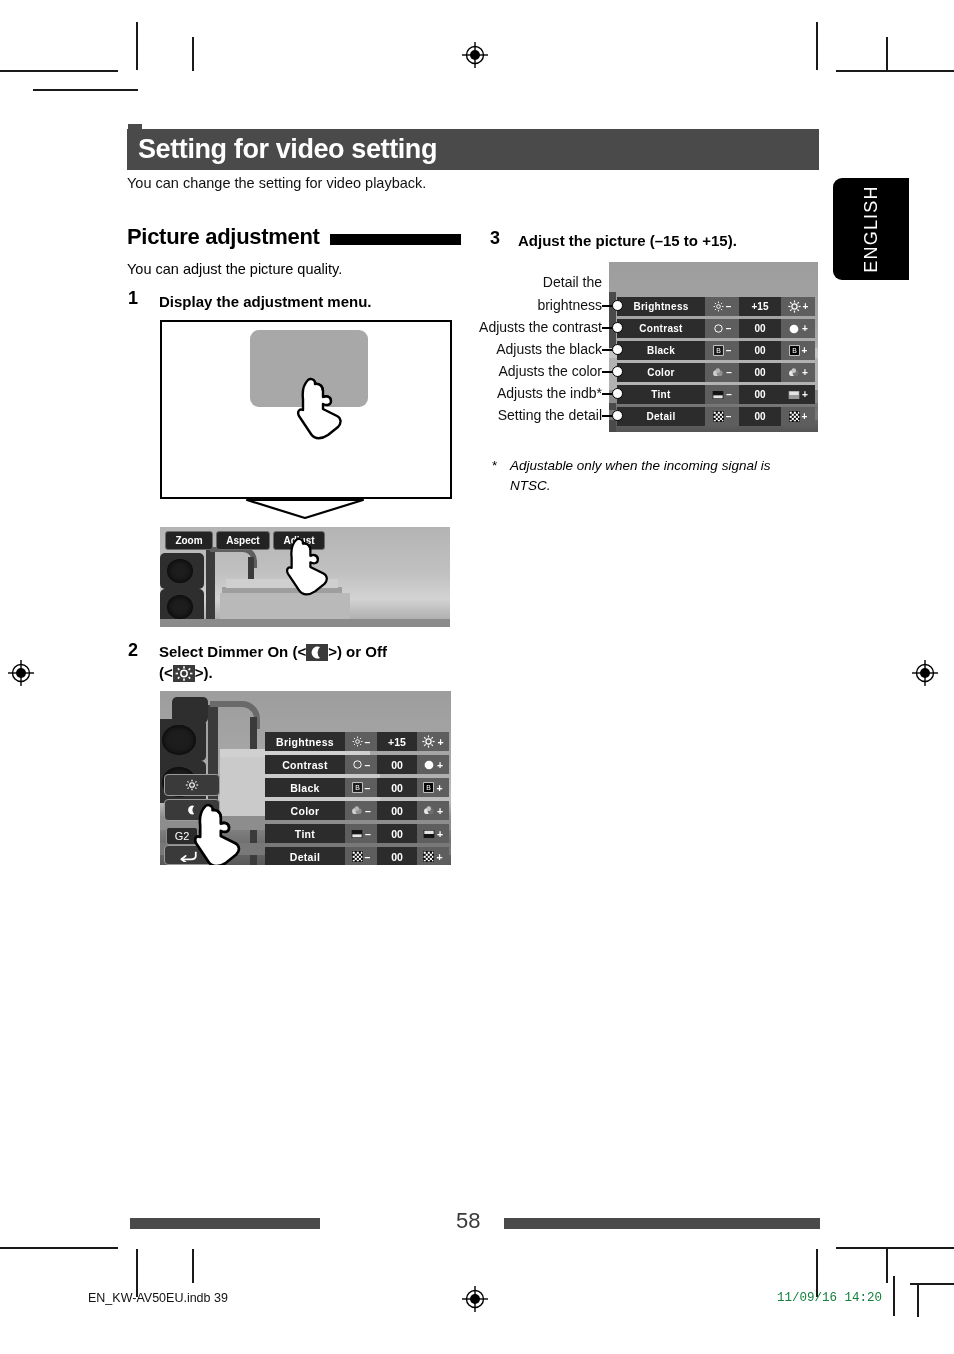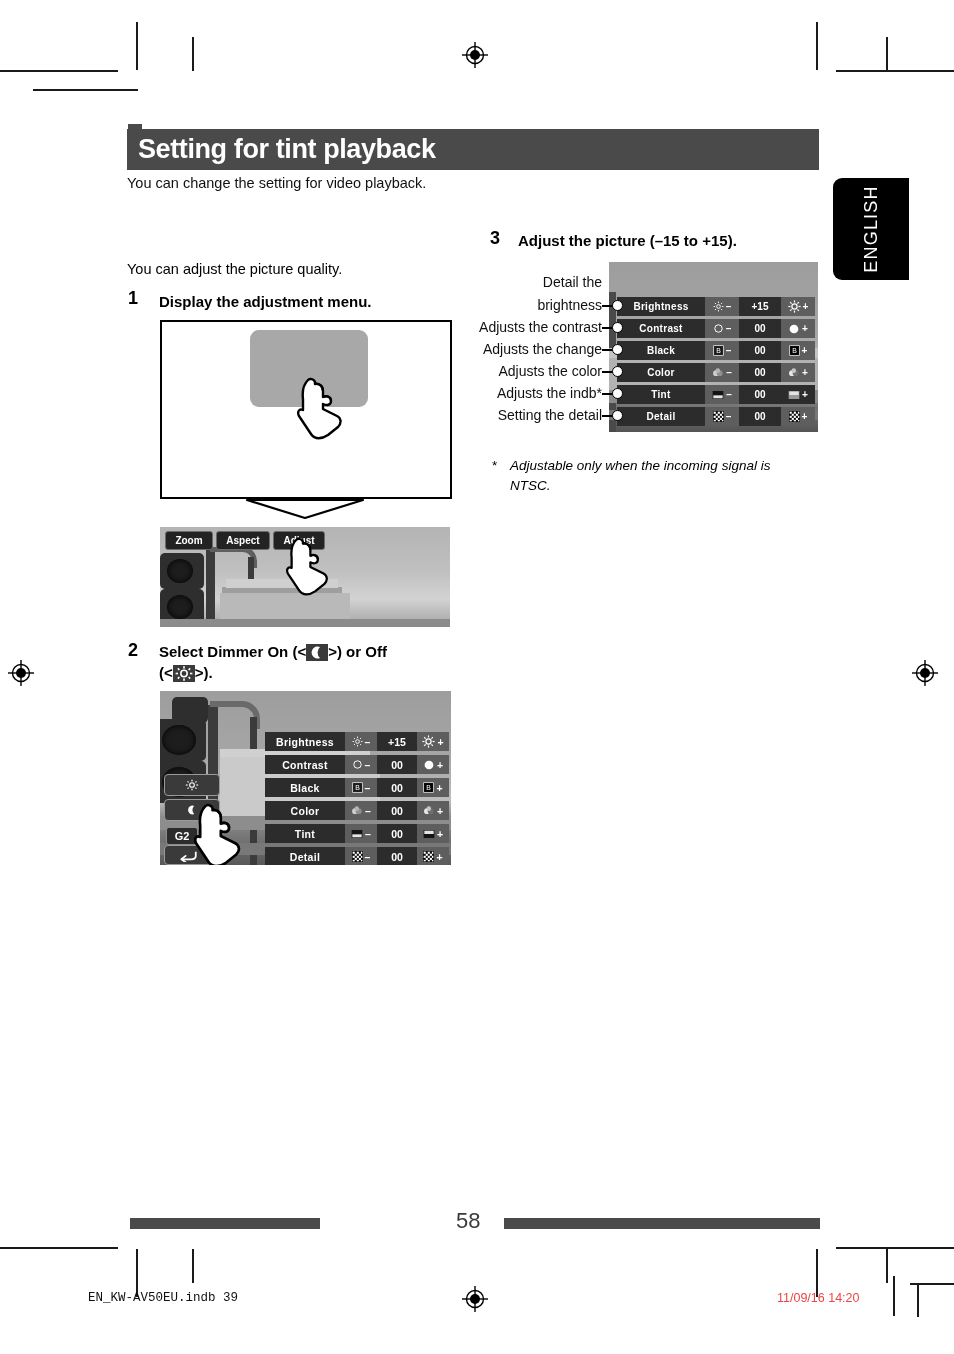--- a/index.html
+++ b/index.html
@@ -217,21 +217,21 @@
     background: #3a3a3a;
     border: 1px solid #9a9a9a;
     border-radius: 4px;
     display:flex; align-items:center; justify-content:center;
   }
   .g2-tag {
     position:absolute;
     background:#2b2b2b;
     color:#fff;
     font-size:11px;
-    font-weight:bold;
+    font-weight:normal;
     display:flex;align-items:center;justify-content:center;
     border:1px solid #8c8c8c;
     border-radius:3px;
   }
 
   
   .callout {
     position: absolute;
     font-size: 14px;
     text-align: right;
@@ -283,27 +283,27 @@
     position: absolute;
     left: 456px; top: 1208px;
     font-size: 22px;
     color: #3b3b3b;
   }
   .foot-left {
     position: absolute;
     left: 88px; top: 1291px;
     font-size: 12.5px;
     color: #111;
-    font-family: Liberation Mono, monospace;
   }
   .foot-right {
     position: absolute;
     left: 777px; top: 1291px;
     font-size: 12.5px;
-    color: #ef4444;
+    color: #15803d;
+    font-family: Liberation Mono, monospace;
   }
   .foot-line { position:absolute; background:#1a1a1a; }
 </style>
 </head>
 <body>
 
 <div>
 
   <div class="cropmark" style="left:0px;  top:70px;  width:118px; height:2px;"></div>
   <div class="cropmark" style="left:136px;top:22px;  width:2px;   height:48px;"></div>
@@ -361,25 +361,29 @@
   <div class="foot-line" style="left:910px;top:1283px;width:44px;height:1.6px;"></div>
 </div>
 
 <div id="page">
 
   <div class="lang-tab">
     <div class="lbl">ENGLISH</div>
   </div>
 
   <div class="banner">
-    <div class="title">Setting for tint playback</div>
+    <div class="title">Setting for video setting</div>
   </div>
 
   <div class="intro">You can change the setting for video playback.</div>
 
+  <div class="sec-head">
+    <div class="txt">Picture adjustment</div>
+    <div class="rule"></div>
+  </div>
   <div class="sub-line">You can adjust the picture quality.</div>
 
   <div class="step-num" style="left:128px; top:288px;">1</div>
   <div class="step-txt" style="left:159px; top:291px;">Display the adjustment menu.</div>
 
   <div class="panel-draw">
     <div class="touch-area"></div>
     <div class="hand" style="left:135px; top:55px;">
       <svg width="64" height="64" viewBox="0 0 64 64">
         <path d="M11 3 C7 7 5 14 6 22 L6 33 C2 31 0 35 2 39 L14 57 C18 63 25 62 31 58 L41 50 C45 46 44 41 40 39
@@ -895,21 +899,21 @@
 
   <div class="callout" style="left:400px; top:274px; width:202px;">Detail the</div>
   <div class="callout" style="left:400px; top:297px; width:202px;">brightness</div>
   <div class="leader" style="left:602px; top:305px; width:14px;"></div>
   <div class="leader-dot" style="left:612px; top:300px;"></div>
 
   <div class="callout" style="left:400px; top:319px; width:202px;">Adjusts the contrast</div>
   <div class="leader" style="left:602px; top:327px; width:14px;"></div>
   <div class="leader-dot" style="left:612px; top:322px;"></div>
 
-  <div class="callout" style="left:400px; top:341px; width:202px;">Adjusts the change</div>
+  <div class="callout" style="left:400px; top:341px; width:202px;">Adjusts the black</div>
   <div class="leader" style="left:602px; top:349px; width:14px;"></div>
   <div class="leader-dot" style="left:612px; top:344px;"></div>
 
   <div class="callout" style="left:400px; top:363px; width:202px;">Adjusts the color</div>
   <div class="leader" style="left:602px; top:371px; width:14px;"></div>
   <div class="leader-dot" style="left:612px; top:366px;"></div>
 
   <div class="callout" style="left:400px; top:385px; width:202px;">Adjusts the indb*</div>
   <div class="leader" style="left:602px; top:393px; width:14px;"></div>
   <div class="leader-dot" style="left:612px; top:388px;"></div>

